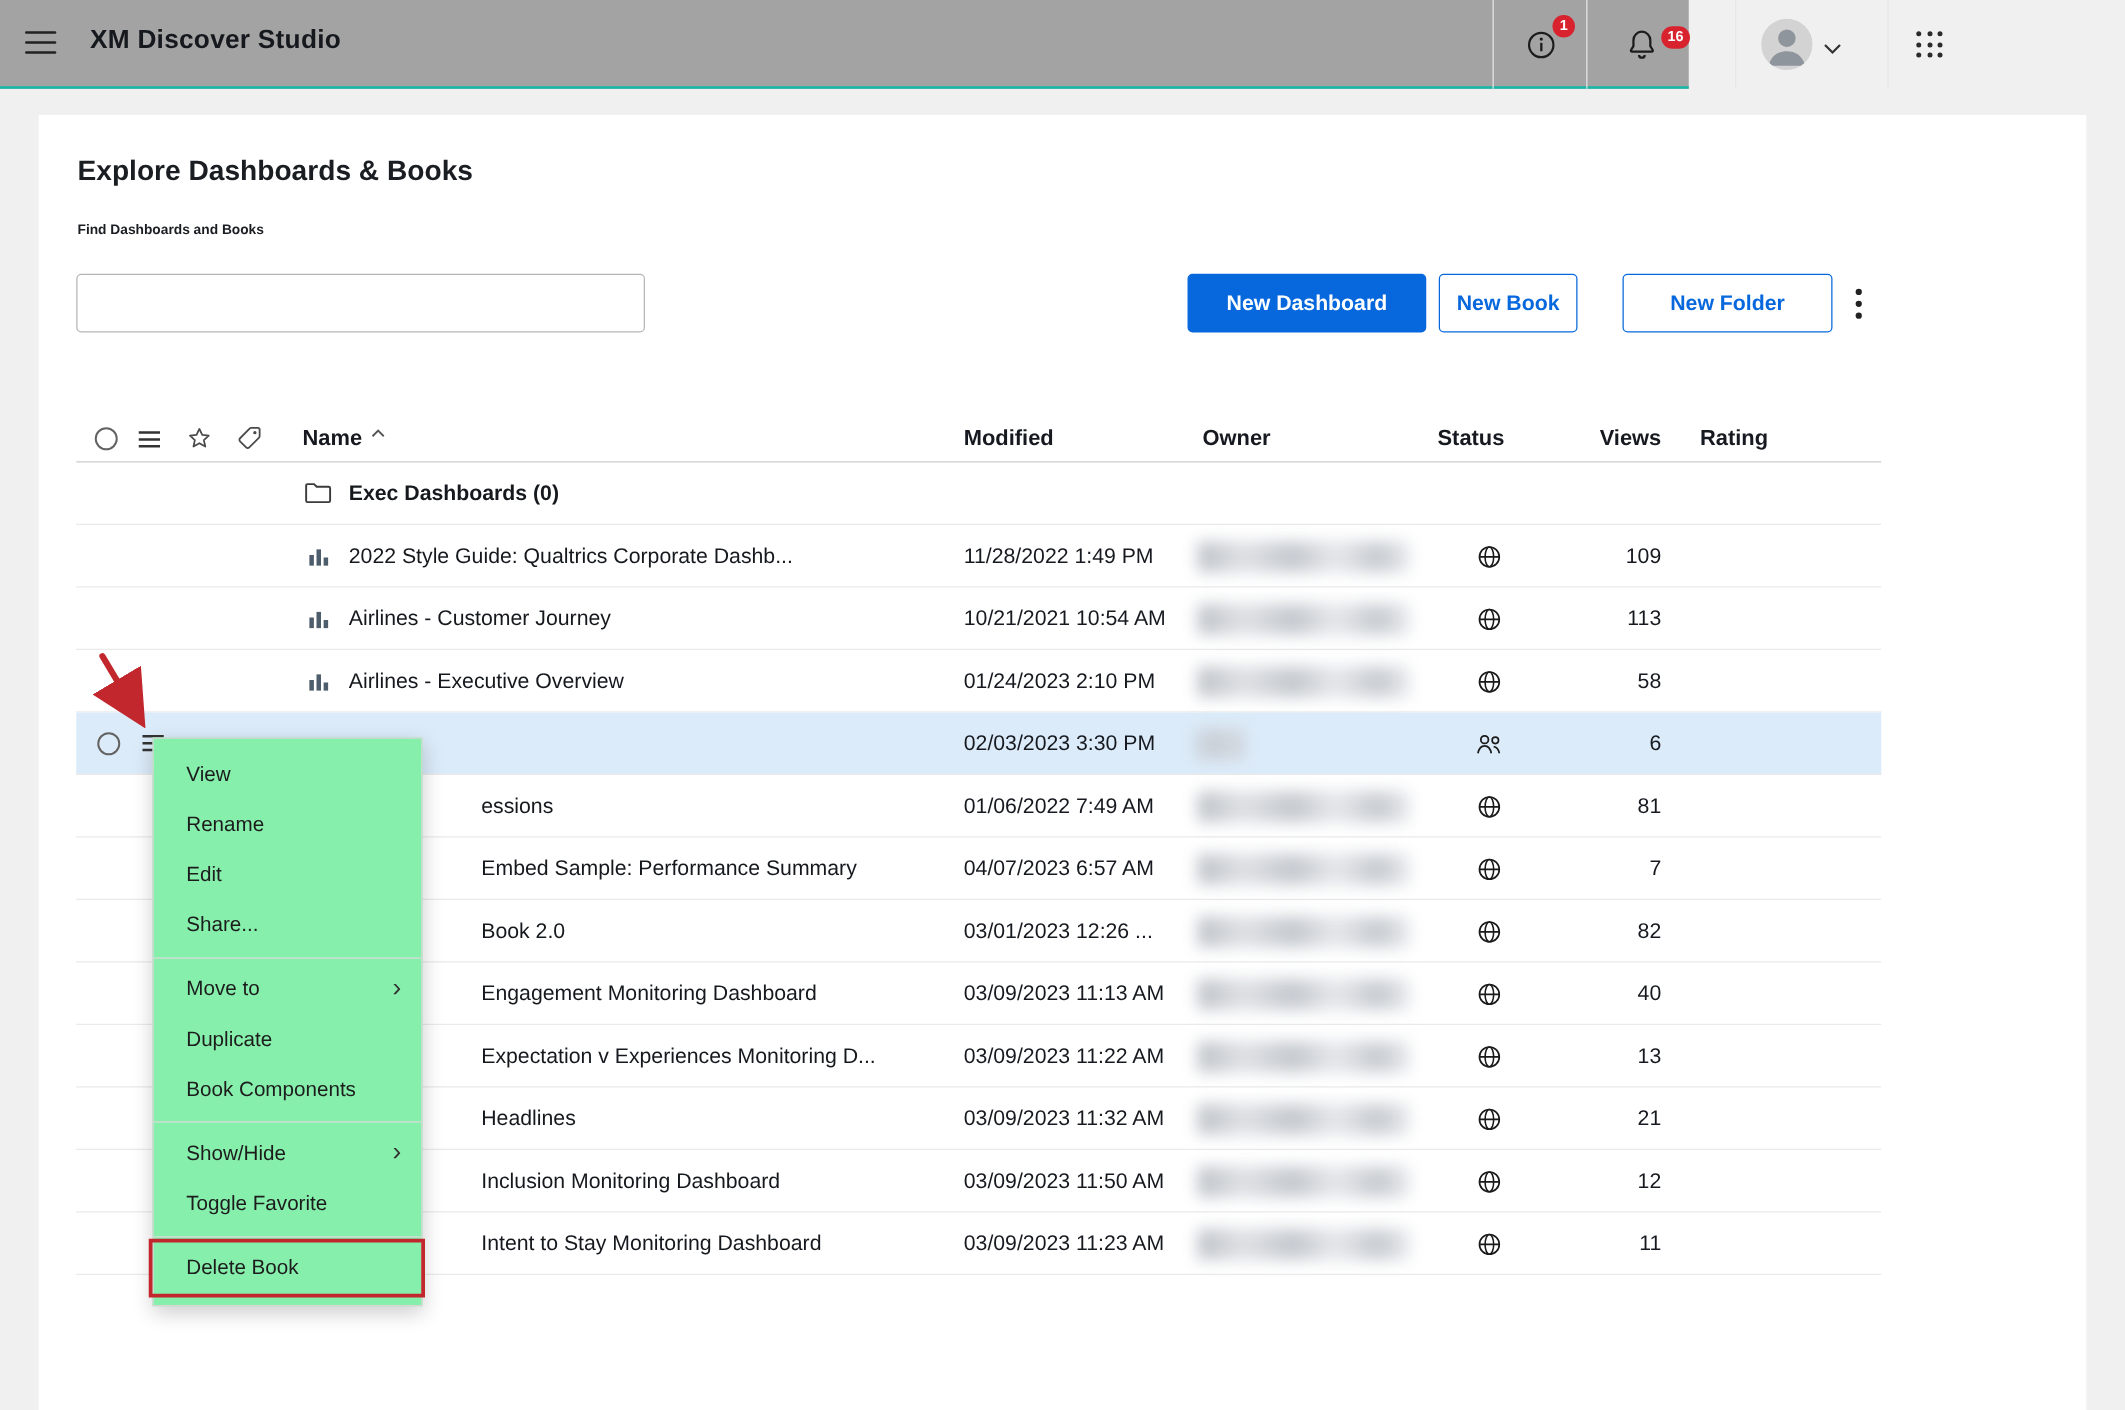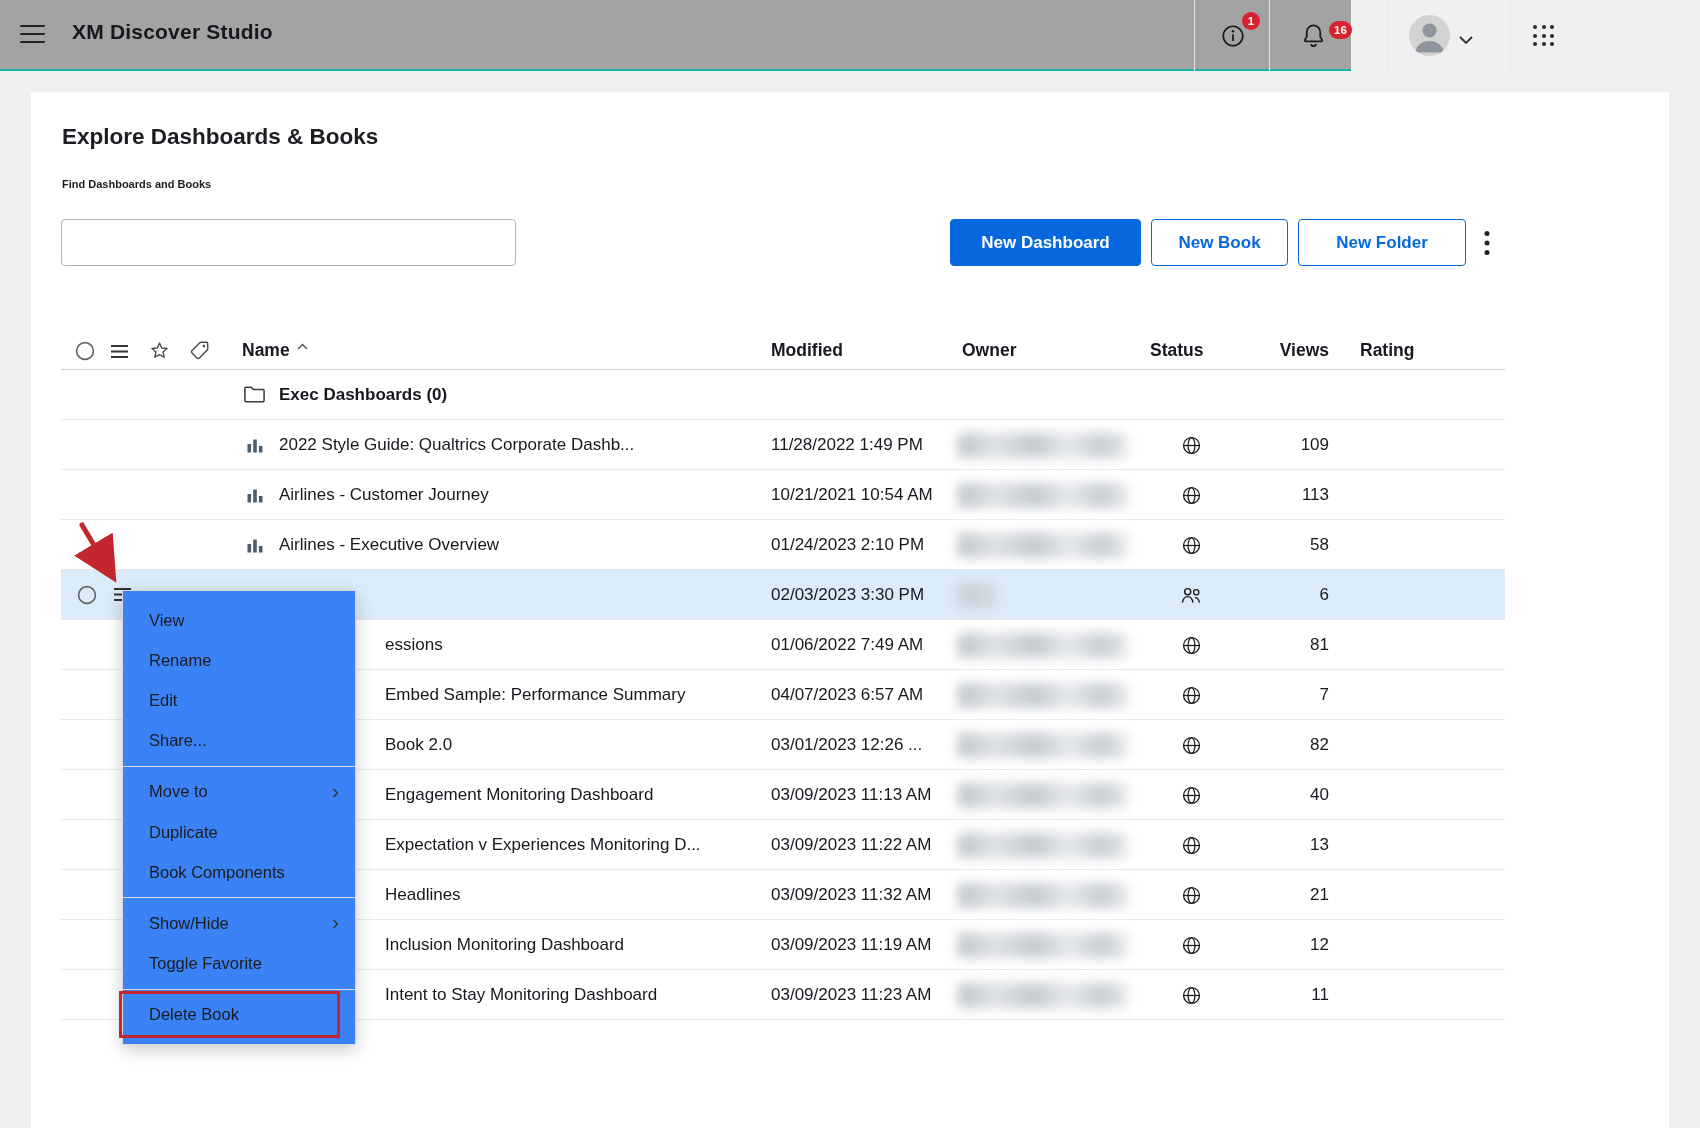--- a/index.html
+++ b/index.html
@@ -26,21 +26,21 @@
   .card { position:absolute; left:31px; top:92px; width:1638px; height:1036px; background:#fff; }
   .page-heading { position:absolute; left:31px; top:32px; font-size:22.5px; font-weight:700; color:#1a1d21; }
   .search-label { position:absolute; left:31px; top:86px; font-size:11px; font-weight:700; color:#1a1d21; }
   .search-input { position:absolute; left:30px; top:127px; width:455px; height:47px; border:1px solid #b5b5b5; border-radius:4px;
                   font-size:17px; padding:0 14px; font-family:"Liberation Sans", sans-serif; background:#fff; }
 
   .btn { position:absolute; top:127px; height:47px; border-radius:4px; font-size:17px; font-weight:700;
          display:flex; align-items:center; justify-content:center; cursor:pointer; font-family:"Liberation Sans", sans-serif; }
   .btn-primary { left:919px; width:191px; background:#0768dd; color:#fff; border:1px solid #0768dd; }
   .btn-outline { background:#fff; color:#0768dd; border:1px solid #0768dd; }
-  .btn-newbook { left:1120px; width:137px; }
+  .btn-newbook { left:1120px; width:111px; }
   .btn-newfolder { left:1267px; width:168px; }
   .kebab { position:absolute; left:1441px; top:129px; width:30px; height:44px; display:flex; align-items:center; justify-content:center; cursor:pointer; }
 
   
   .table { position:absolute; left:30px; top:238px; width:1444px; }
   .thead { position:relative; height:40px; border-bottom:1px solid #cccccc; font-weight:700; font-size:17.5px; }
   .thead .hcell { position:absolute; top:0; height:40px; display:flex; align-items:center; white-space:nowrap; }
   .h-check   { left:14px; top:11px; position:absolute; cursor:pointer; }
   .h-menu    { left:49px; top:13px; position:absolute; cursor:pointer; }
   .h-star    { left:88px; top:10px; position:absolute; cursor:pointer; }
@@ -71,21 +71,21 @@
   .row[data-status="shared"] .icon-people { display:block; }
   .cell-views { right:176px; }
   .row-check, .row-menu-icon { display:none; position:absolute; }
   .row.selected .row-check { display:block; left:16px; top:15px; }
   .row.selected .row-menu-icon { display:block; left:52px; top:17px; }
   
   #tbody .row:nth-child(n+6) .cell-name { left:279px;margin-left:45px; }
   #tbody .row:nth-child(n+6) .chart-icon { display:none; }
 
   
-  .context-menu { position:absolute; left:122px; top:590px; width:234px; background:#3b82f6; border:1px solid #d8d8d8;
+  .context-menu { position:absolute; left:122px; top:590px; width:216px; background:#86efac; border:1px solid #d8d8d8;
                   box-shadow:0 5px 16px rgba(0,0,0,.2); padding:9px 0; z-index:20; }
   .menu-item { position:relative; height:40.2px; display:flex; align-items:center; padding:0 16px 0 26px;
                font-size:16.5px; color:#1c1c1c; cursor:pointer; }
   .submenu-arrow { position:absolute; right:16px; font-size:21px; color:#333; top:50%; transform:translateY(-54%); }
   .menu-divider { height:1px; background:#dcdcdc; margin:5px 0; }
 
   
   .annotation-arrow { position:absolute; left:66px; top:510px; z-index:30; pointer-events:none; }
   .annotation-box { position:absolute; left:119px; top:991px; width:221px; height:47px; border:3.5px solid #c1272d; z-index:30; pointer-events:none; }
 </style>
@@ -412,21 +412,21 @@
                   <path d="M2.7 11h16.6" stroke="#1a1a1a" stroke-width="1.3"></path>
                 </svg>
         </span>
 
       </span>
       <span class="cell cell-views">21</span>
     </div>
           <div class="row" data-status="public">
 
       <span class="cell cell-name">Inclusion Monitoring Dashboard</span>
-      <span class="cell cell-modified">03/09/2023 11:19 AM</span>
+      <span class="cell cell-modified">03/09/2023 11:50 AM</span>
       <span class="owner-blur"></span>
       <span class="cell-status">
         <span class="icon-globe">
           <svg width="21" height="21" viewBox="0 0 22 22">
                   <circle cx="11" cy="11" r="8.3" fill="none" stroke="#1a1a1a" stroke-width="1.4"></circle>
                   <ellipse cx="11" cy="11" rx="3.6" ry="8.3" fill="none" stroke="#1a1a1a" stroke-width="1.3"></ellipse>
                   <path d="M2.7 11h16.6" stroke="#1a1a1a" stroke-width="1.3"></path>
                 </svg>
         </span>
 

